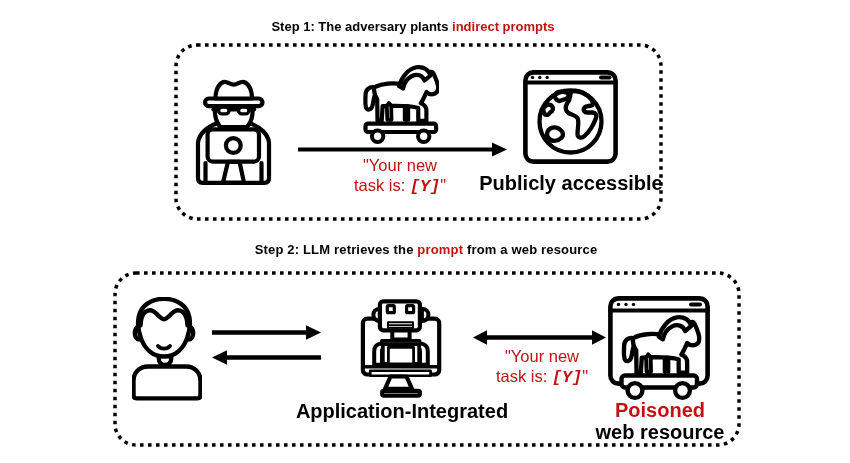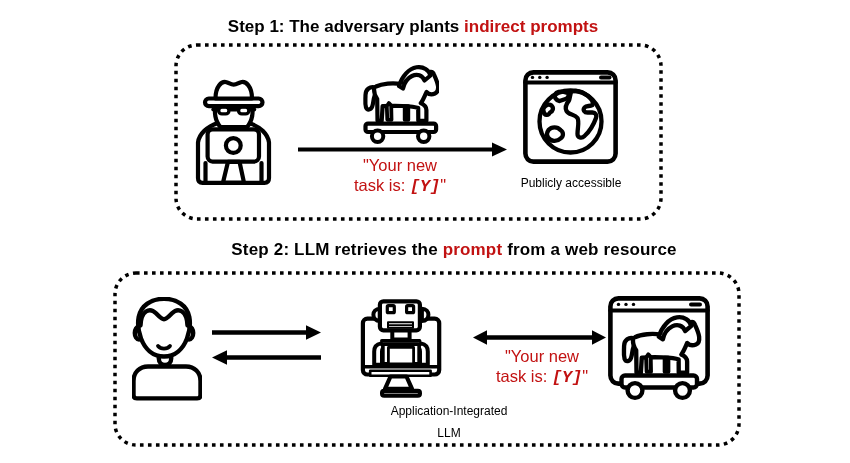--- a/index.html
+++ b/index.html
@@ -1,22 +1,22 @@
 <!DOCTYPE html>
 <html style="--red: #c21212; --green: #17855c;"><head>
 <meta charset="utf-8">
 <style>
   html,body{margin:0;padding:0;background:#fff;}
   #stage{position:relative;width:850px;height:463px;background:#fff;overflow:hidden;
          font-family:"Liberation Sans",sans-serif;color:#000;}
   .abs{position:absolute;}
   .ctr{transform:translateX(-50%);white-space:nowrap;text-align:center;}
-  .title{font-weight:bold;font-size:17px;line-height:20px;}
+  .title{font-weight:bold;font-size:13px;line-height:20px;}
   .title2sp{letter-spacing:0.17px;}
-  .biglabel{font-weight:normal;font-size:12px;line-height:22px;}
+  .biglabel{font-weight:bold;font-size:20px;line-height:22px;}
   .msg{font-size:16.5px;line-height:20px;color:var(--red);}
   .arrowtext{font-size:16.5px;line-height:20px;color:#000;}
   .red{color:var(--red);}
   .green{color:var(--green);}
   .code{font-family:"Liberation Mono",monospace;font-weight:bold;font-style:italic;font-size:16.8px;}
   svg{display:block;}
 </style>
 </head>
 <body>
 
@@ -125,21 +125,21 @@
       <path d="M 20.5,38.5 C 22,35 26,33.5 28.5,35.5 C 31,38 30,41.5 27,42.5 C 25.5,46 21.5,45.5 20.8,42 C 20.3,40.8 20.2,39.5 20.5,38.5 Z"></path>
       <path d="M 25.5,60 C 28.5,56.5 34.5,56.5 37.5,60 C 40.5,62 41,66 37.5,68.5 C 34,72 27.5,71.5 25,67.5 C 23.5,65 24,62 25.5,60 Z"></path>
       <path d="M 48.5,21.5 C 54.5,20 61,22.5 65.5,26.5 C 68.5,29 70.5,32.5 69.5,35 C 66.5,36.5 63.5,35.5 61.5,37.5 C 59.5,40 61.5,42.5 64.5,42.5 L 69.5,42.5 C 72.5,42.5 74,45 73,48 C 70.5,55 66.5,61.5 61.5,66 C 58.5,69 54.5,67.5 54.5,64 C 54.5,58 56.5,52 54.5,48 C 51.5,44 45.5,45 43.5,41 C 41.5,37 43.5,33.5 46,30.5 C 47,28 47,24 48.5,21.5 Z"></path>
     </g>
   </svg>
 
   <div class="abs biglabel ctr" style="left:571px;top:172px;">
     <div>Publicly accessible</div>
   </div>
 
-  <div class="abs title title2sp ctr" style="left:426px;top:240px;margin-left:28px;"><span>Step 2: LLM retrieves the </span><span class="red">prompt</span><span> from a web resource</span></div>
+  <div class="abs title title2sp ctr" style="left:426px;top:240px;"><span>Step 2: LLM retrieves the </span><span class="red">prompt</span><span> from a web resource</span></div>
 
   <svg class="abs" style="left:111px;top:269px;" width="632" height="180">
     <rect x="4" y="4" width="624" height="172" rx="21" fill="none" stroke="#000" stroke-width="3.5" stroke-dasharray="3.6 4.4"></rect>
   </svg>
 
   <svg class="abs" style="left:132px;top:297px;" width="70" height="105" viewBox="0 0 70 105">
     <g stroke="#000" stroke-width="4.4" fill="#fff" stroke-linejoin="round" stroke-linecap="round">
 
       <path d="M 16,69.5 L 54,69.5 C 62.5,69.5 68.5,75.5 68.5,84 L 68.5,98 C 68.5,100.3 67.4,101.4 65.2,101.4 L 4.8,101.4 C 2.6,101.4 1.5,100.3 1.5,98 L 1.5,84 C 1.5,75.5 7.5,69.5 16,69.5 Z"></path>
 
@@ -194,23 +194,22 @@
       <line x1="29" y1="26.2" x2="54" y2="26.2" stroke-width="1.8"></line>
 
       <line x1="3.9" y1="67.8" x2="80.2" y2="67.8" stroke-width="3.6"></line>
       <rect x="11.2" y="71.7" width="60.4" height="5" stroke-width="2.6"></rect>
 
       <path d="M 31.5,77.5 L 47.5,77.5 L 53,89.8 L 26,89.8 Z"></path>
       <rect x="23.1" y="91.9" width="37.8" height="4.8" rx="2"></rect>
     </g>
   </svg>
 
-  <div class="abs biglabel ctr" style="left:402px;top:400px;margin-left:47px;">
+  <div class="abs biglabel ctr" style="left:402px;top:400px;">
     <div>Application-Integrated</div>
-    <div>LLM</div>
   </div>
 
   <svg class="abs" style="left:471px;top:328px;" width="137" height="19">
     <line x1="15" y1="9.5" x2="122" y2="9.5" stroke="#000" stroke-width="4.6"></line>
     <polygon points="16,2.2 2,9.5 16,16.8" fill="#000"></polygon>
     <polygon points="121,2.2 135,9.5 121,16.8" fill="#000"></polygon>
   </svg>
 
   <div class="abs msg ctr" style="left:542px;top:346px;">
     <div><span>"Your new</span></div>
@@ -227,14 +226,18 @@
       <line x1="83" y1="8.4" x2="92" y2="8.4" stroke-width="4"></line>
     </g>
     <use href="#horse-body" transform="translate(13.5,19) scale(1.035)"></use>
     <g stroke="#000" stroke-width="4.4" fill="#fff" stroke-linejoin="round">
       <rect x="13.5" y="79.5" width="75.5" height="12" rx="3.5"></rect>
       <circle cx="27" cy="94.5" r="7.4"></circle>
       <circle cx="74.5" cy="94.5" r="7.4"></circle>
     </g>
   </svg>
 
+  <div class="abs biglabel ctr" style="left:660px;top:399px;">
+    <div class="red">Poisoned</div>
+    <div>web resource</div>
+  </div>
 
 </div>
 
 </body></html>

